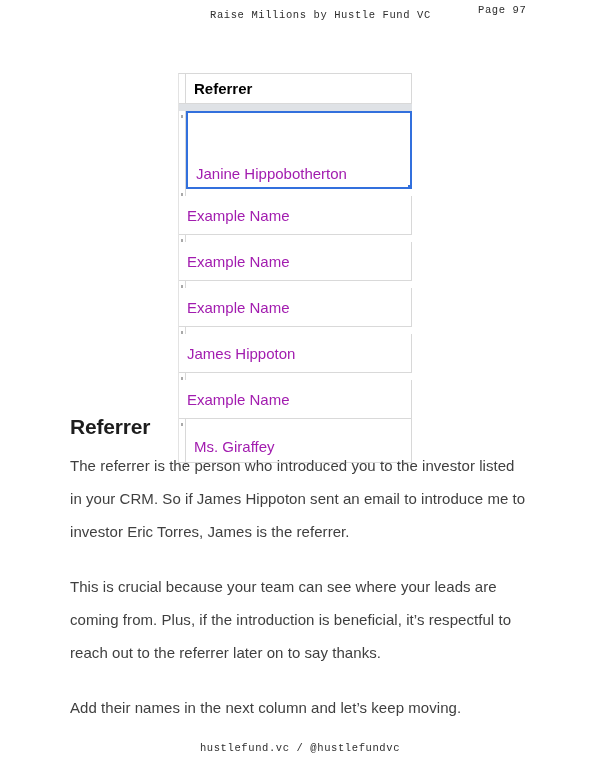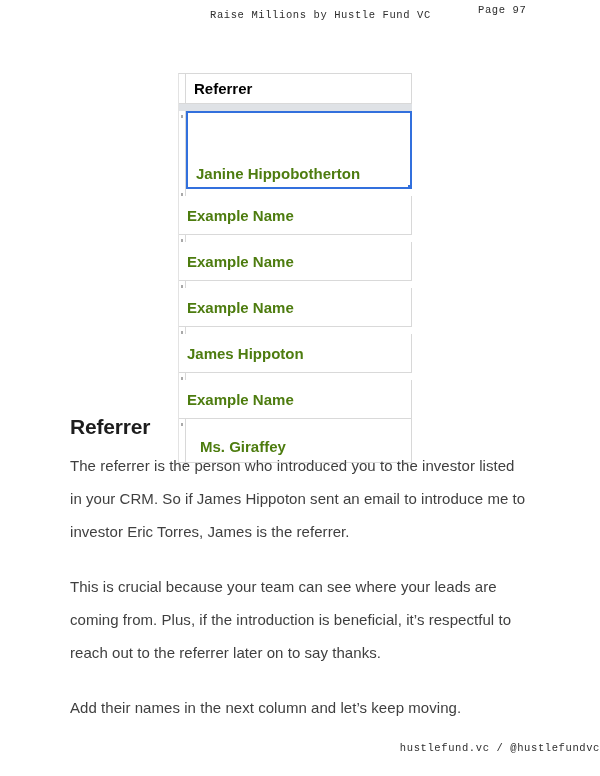--- a/index.html
+++ b/index.html
@@ -15,21 +15,21 @@
   .book-header-title, .book-header-page, .book-footer {
     position: absolute;
     font-family: "Liberation Mono", "DejaVu Sans Mono", monospace;
     font-size: 10.5px;
     letter-spacing: 0.6px;
     color: #2e2e2e;
     white-space: nowrap;
   }
   .book-header-title { top: 9px; left: 210px; }
   .book-header-page  { top: 4px; left: 478px; }
-  .book-footer { top: 742px; left: 0; width: 100%; text-align: right; }
+  .book-footer { top: 742px; left: 0; width: 100%; text-align: center; }
 
   
   .sheet {
     position: absolute;
     left: 178px; top: 73px;
     width: 234px;
     border-top: 1px solid #d8d8d8;
     border-left: 1px solid #e3e3e3;
     background: #fff;
     font-family: "Liberation Sans", sans-serif;
@@ -44,27 +44,26 @@
     content: "";
     position: absolute;
     top: 4px; left: 2px;
     width: 2px; height: 3px;
     background: #a9a9a9;
   }
   .cell {
     flex: 1;
     border-right: 1px solid #d8d8d8;
     font-size: 15px;
-    color: #4d7c0f;
+    color: #a21caf;
     padding-left: 8px;
     display: flex;
     align-items: center;
     overflow: hidden;
     white-space: nowrap;
-    font-weight: bold;
   }
   .srow.hdr  { height: 30px; }
   .srow.hdr .cell { font-weight: bold; color: #000; }
   .srow.band {
     height: 7px;
     background: #dfe2e6;
     border-bottom: none;
   }
   .srow.selrow { height: 78px; border-bottom: none; }
   .cell.selected {
@@ -76,21 +75,21 @@
   }
   .fill-handle {
     position: absolute;
     right: -4px; bottom: -4px;
     width: 7px; height: 7px;
     background: #3270dd;
     border: 1px solid #ffffff;
     z-index: 2;
   }
   .srow.r { height: 46px; flex-direction: column; }
-  .srow.tall { height: 44px; gap: 6px; }
+  .srow.tall { height: 44px; }
   .srow.tall .cell { align-items: flex-end; padding-bottom: 7px; }
   .srow.sliver { height: 6px; border-bottom: none; }
 
   
   .content {
     position: absolute;
     left: 70px; top: 414px;
     width: 472px;
   }
   .content h1 {

